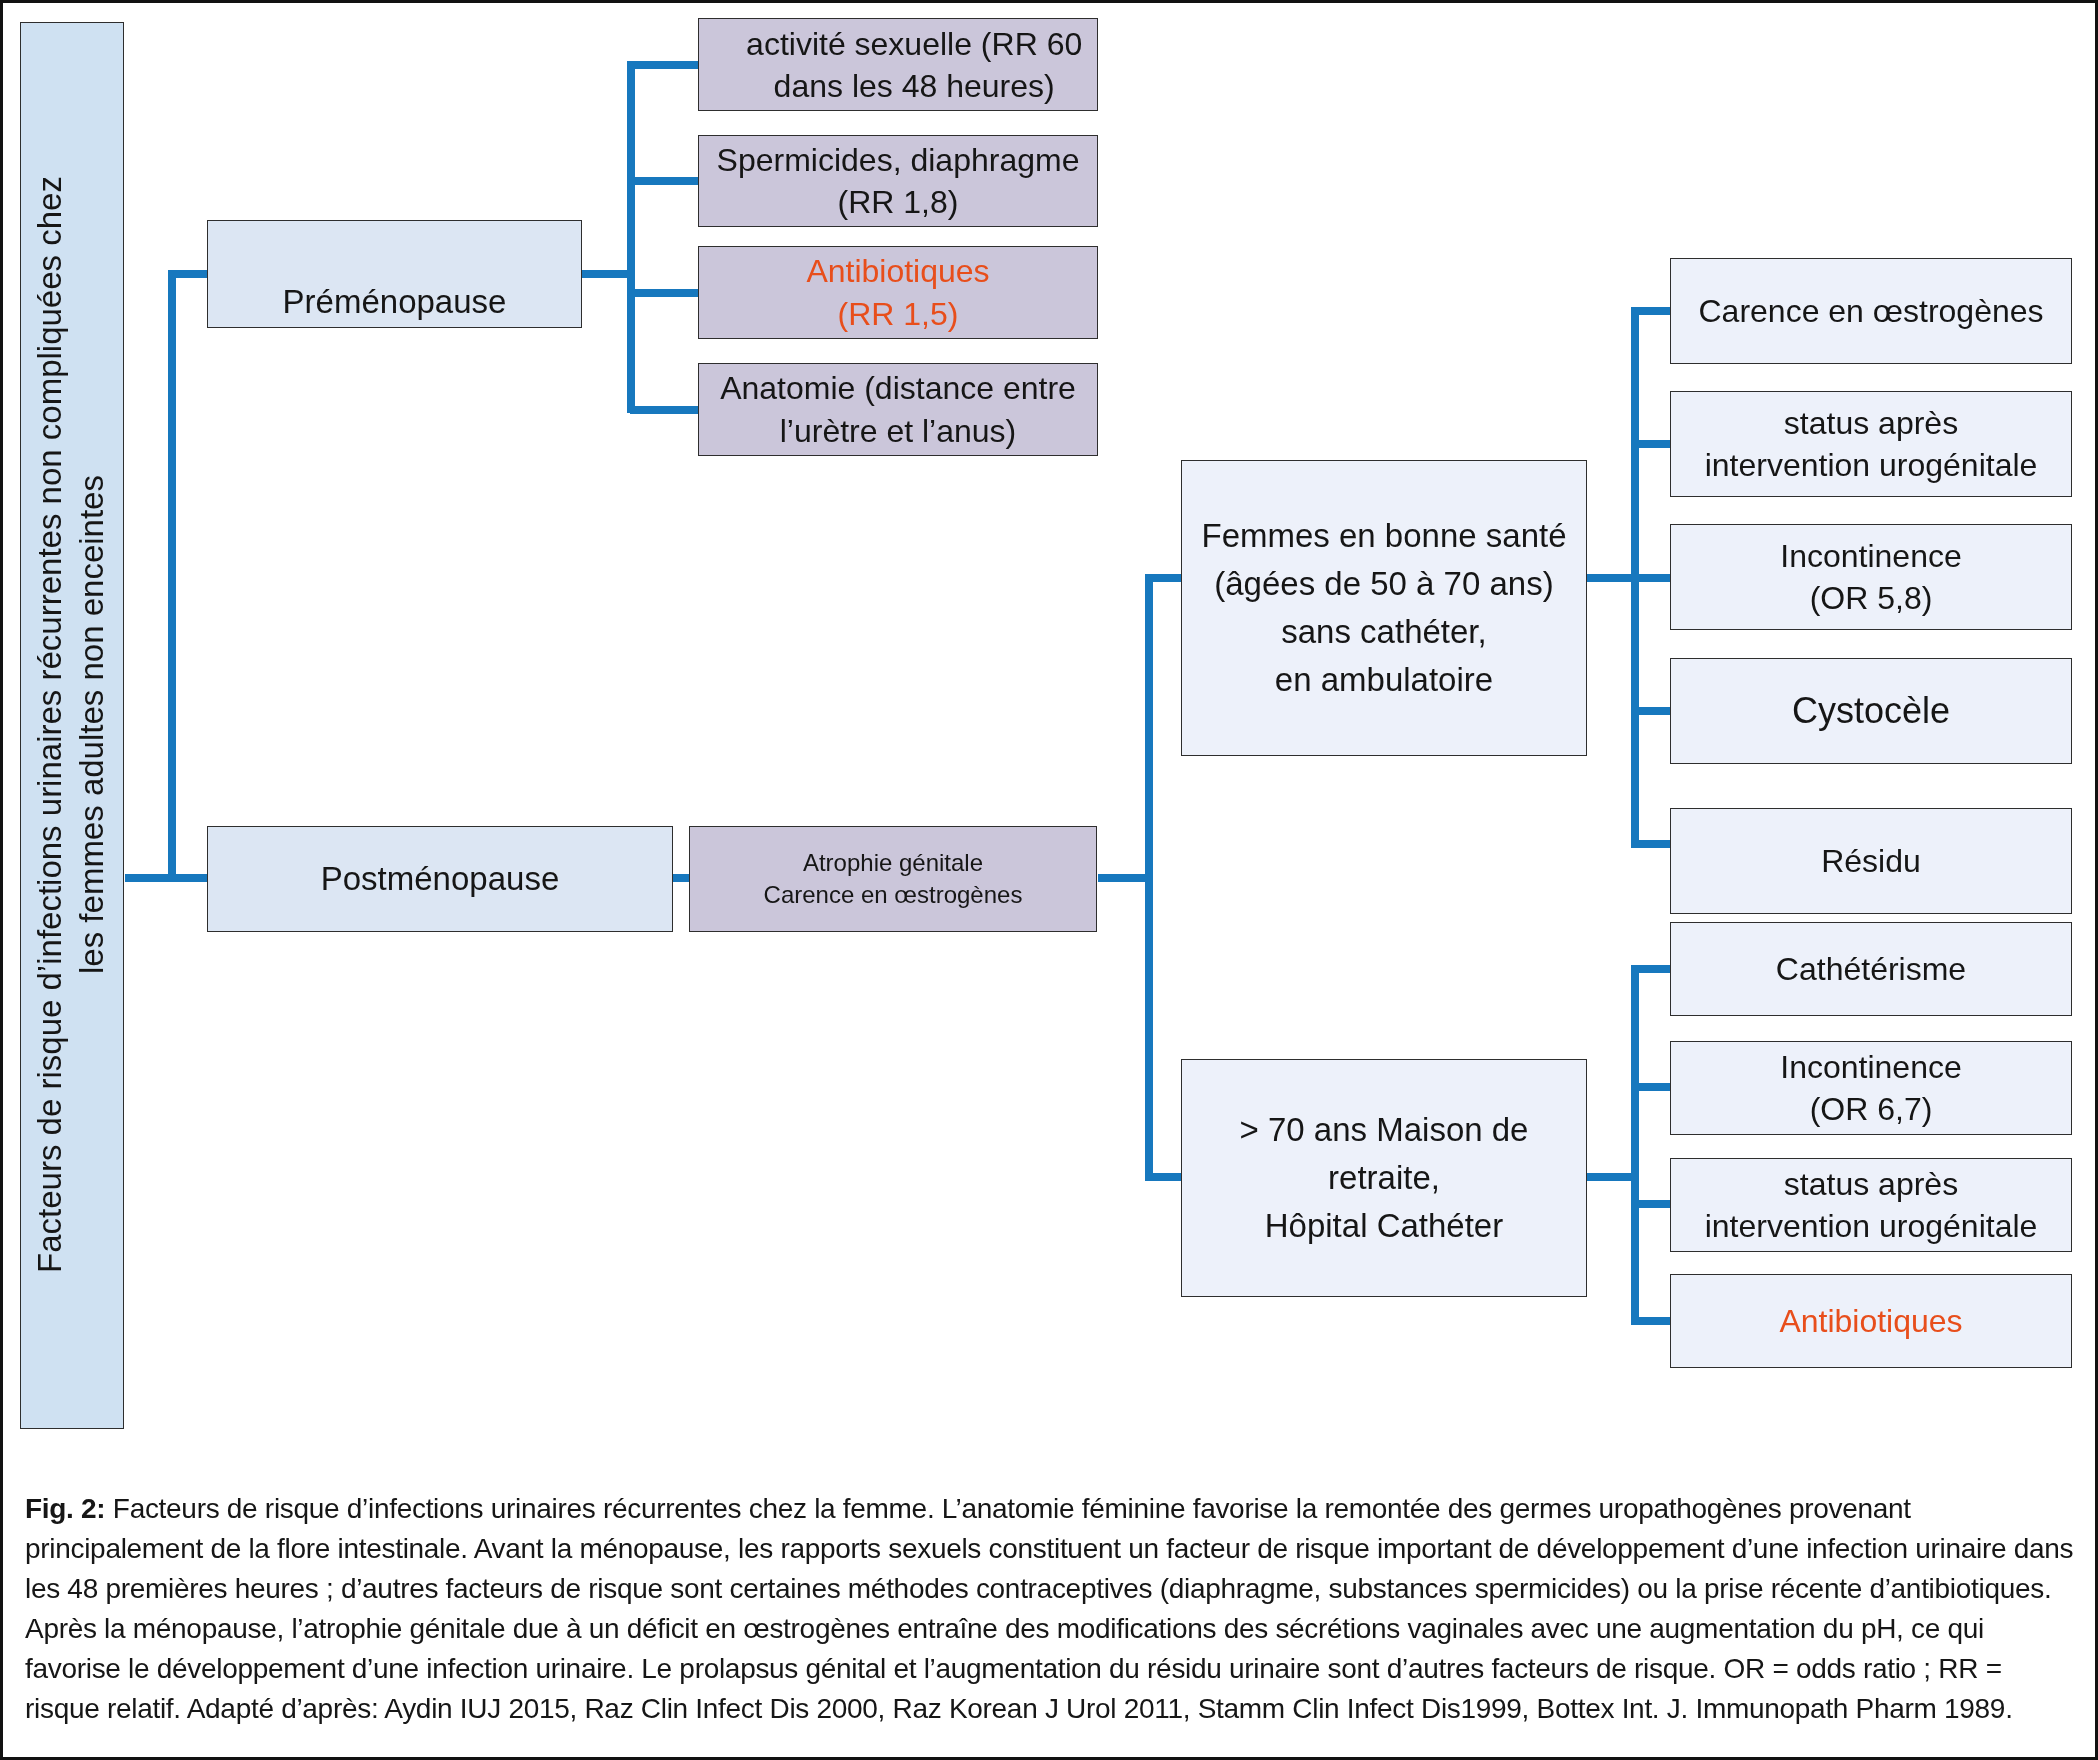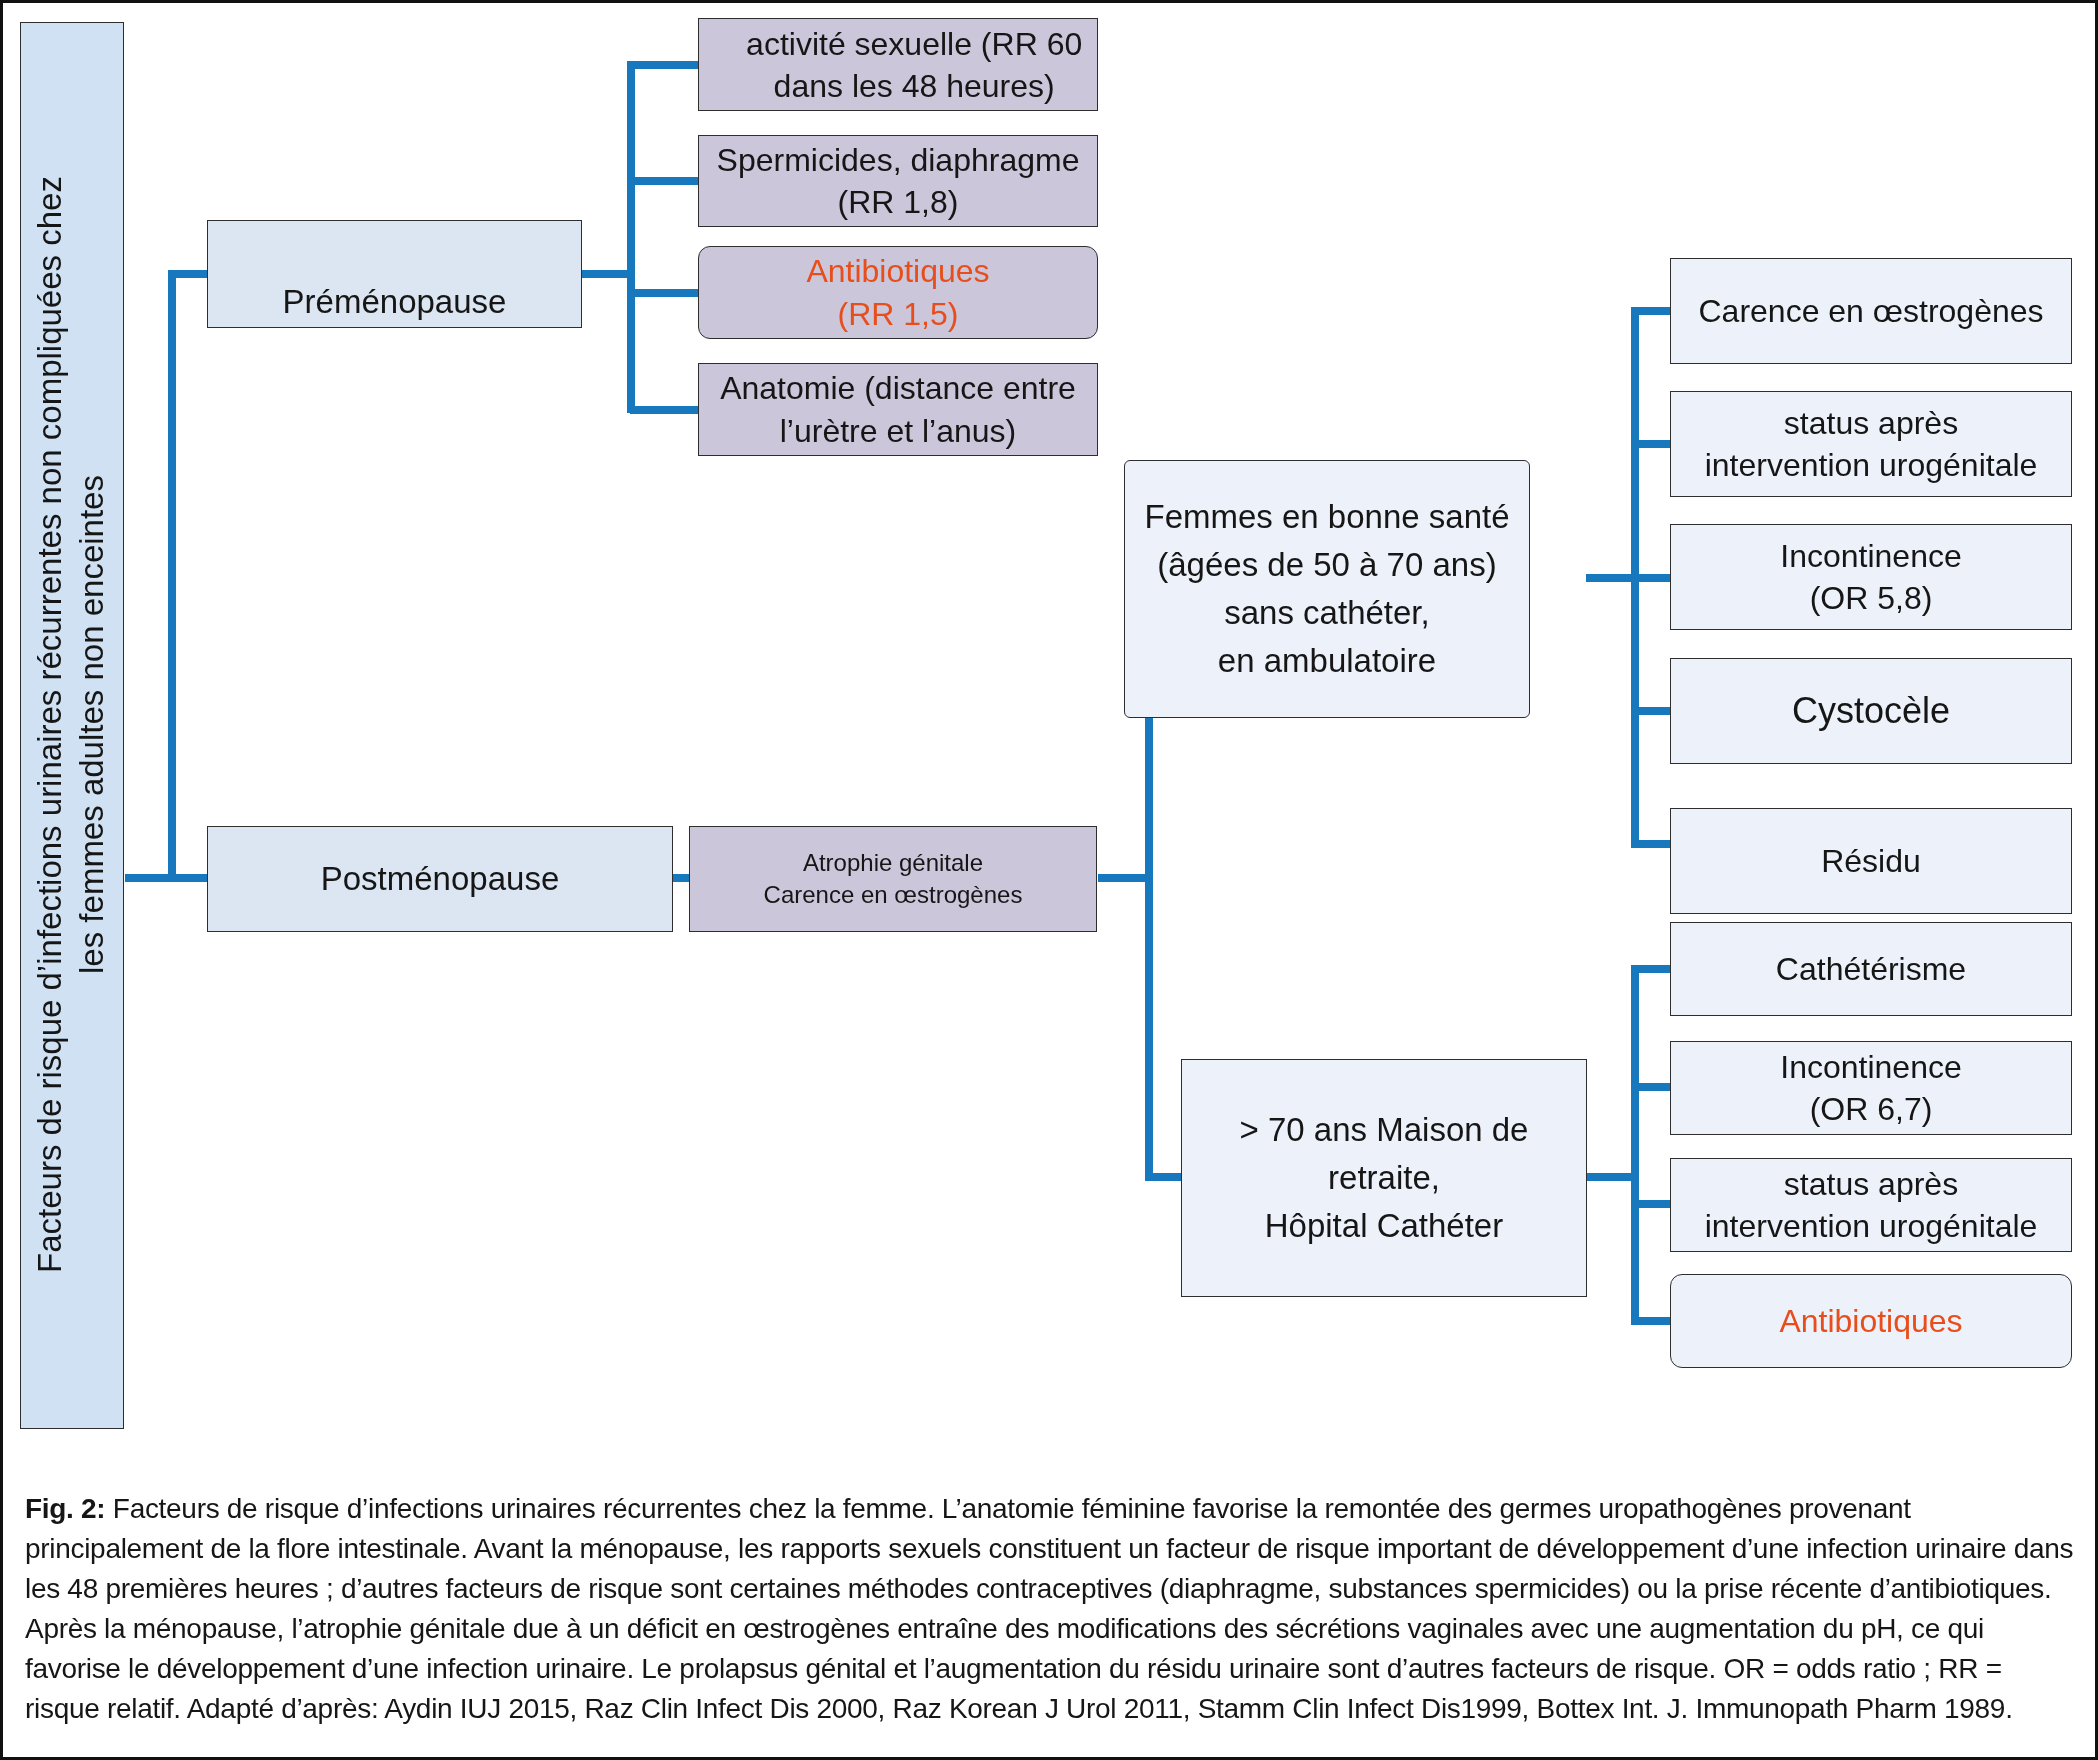--- a/index.html
+++ b/index.html
@@ -19,21 +19,21 @@
     display:flex;align-items:center;justify-content:center;
     text-align:center;
     border:1.9px solid var(--border_dark,#2e2e2e);
     font-size:33px;line-height:1.32;
     box-sizing:border-box;
     padding:3.9px 9.7px;
   }
   .blue  {background:var(--box_blue_light,#dce6f3);}
   .purple{background:var(--box_purple,#cbc6da);}
   .pale  {background:var(--box_pale,#edf1fa);}
-  .red-text{color:var(--text_red,#e84e1b);border-radius:12px;}
+  .red-text{color:var(--text_red,#e84e1b);}
 
   
   .seg{position:absolute;background:var(--line_blue,#1778be);}
 
   
   #sidebar{
     position:absolute;left:20px;top:22px;width:104px;height:1407px;
     background:var(--box_blue,#cfe1f2);
     border:1.9px solid var(--border_dark,#2e2e2e);
     box-sizing:border-box;
@@ -48,21 +48,21 @@
   }
 
   
   #b-pre {left:207px;top:220px;width:375px;height:108px;align-items:flex-end;}
   #b-post{left:207px;top:826px;width:466px;height:106px;}
   #p1{left:698px;top:18.3px; width:400px;height:93px;font-size:32px;padding-left:42px;}
   #p2{left:698px;top:135px;width:400px;height:92px;font-size:32px;}
   #p3{left:698px;top:246px;width:400px;height:93px;font-size:32px;}
   #p4{left:698px;top:363px;width:400px;height:93px;font-size:32px;}
   #b-atr{left:689px;top:826px;width:408px;height:106px;font-size:24px;}
-  #b-fem{left:1124px;top:460px; width:406px;height:258px;font-size:33px;line-height:1.45;border-radius:6px;}
+  #b-fem{left:1181px;top:460px; width:406px;height:296px;font-size:33px;line-height:1.45;}
   #b-70 {left:1181px;top:1059px;width:406px;height:238px;font-size:33px;line-height:1.45;}
   #u1{left:1670px;top:258px;width:402px;height:106px;font-size:32px;}
   #u2{left:1670px;top:391px;width:402px;height:106px;font-size:32px;}
   #u3{left:1670px;top:524px;width:402px;height:106px;font-size:32px;}
   #u4{left:1670px;top:658px;width:402px;height:106px;font-size:36px;}
   #u5{left:1670px;top:808px;width:402px;height:106px;font-size:32px;}
   #l1{left:1670px;top:922px; width:402px;height:94px;font-size:32px;}
   #l2{left:1670px;top:1041px;width:402px;height:94px;font-size:32px;}
   #l3{left:1670px;top:1158px;width:402px;height:94px;font-size:32px;}
   #l4{left:1670px;top:1274px;width:402px;height:94px;font-size:32px;}

